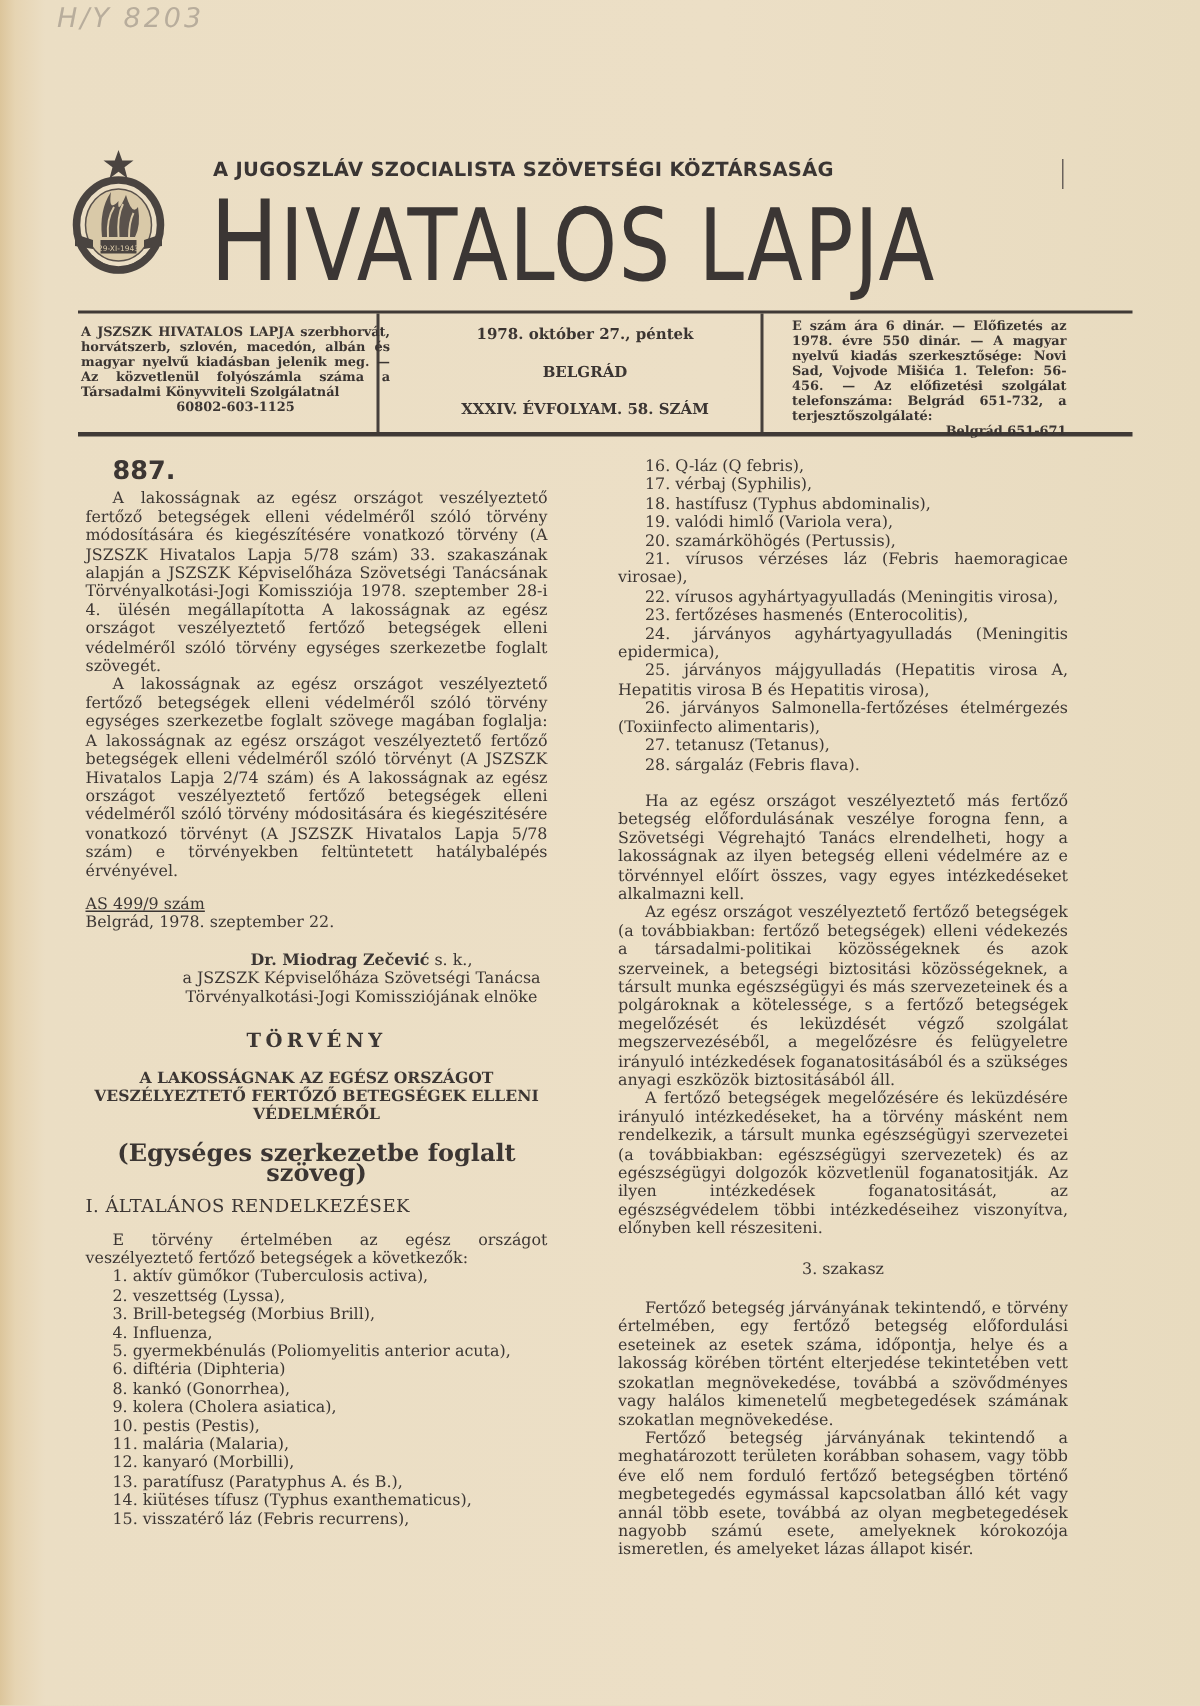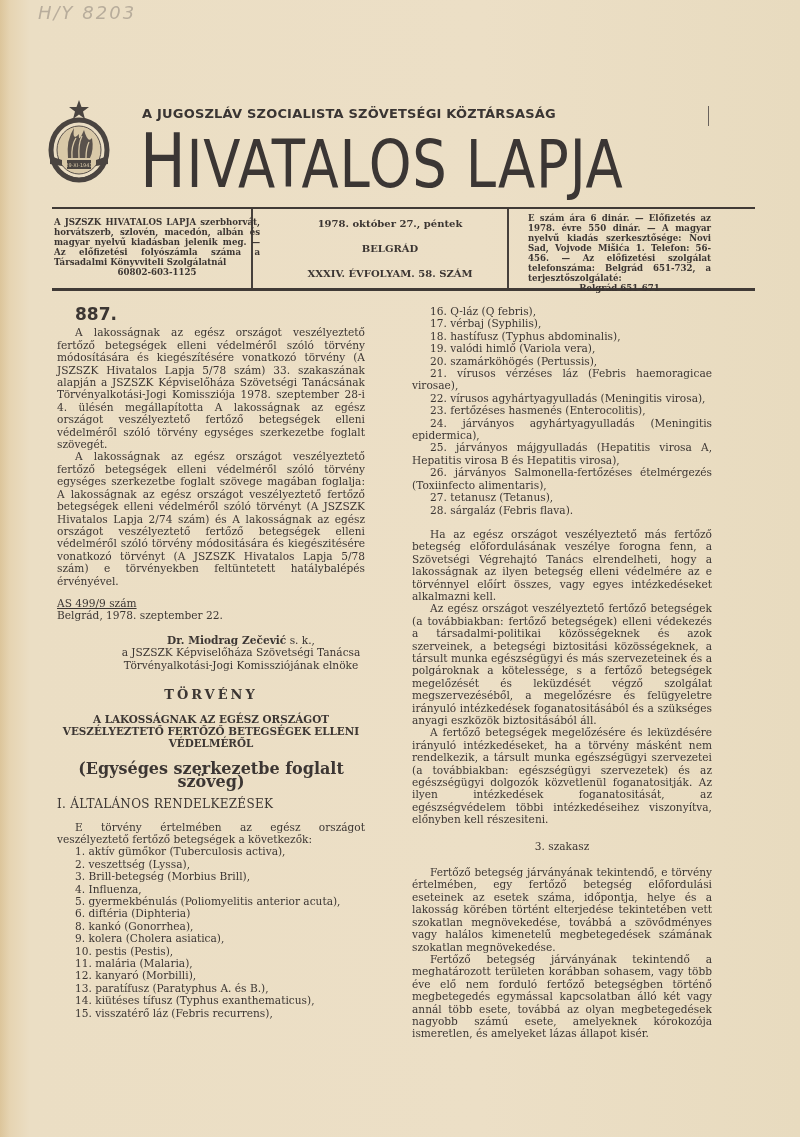--- a/index.html
+++ b/index.html
@@ -52,21 +52,21 @@
     .info-left .c { text-align: center; display:block; }
     .info-mid {
       position: absolute; left: 270px; top: 218px; width: 240px; text-align: center;
       font-weight: bold; font-size: 10px; color: #3b3532;
     }
     .info-mid div { margin-bottom: 14px; }
     .info-right {
       position: absolute; left: 528px; top: 213px; width: 183px;
       font-weight: bold; font-size: 8.6px; line-height: 10px; text-align: justify; color: #3b3532;
     }
-    .info-right .c { text-align: center; display:block; }
+    .info-right .c { text-align: right; display:block; }
     
     .col { position: absolute; font-size: 10.6px; line-height: 12.4px; color: #3c3633; }
     .col.left { left: 57px; top: 308px; width: 308px; }
     .col.right { left: 412px; top: 305px; width: 300px; }
     .docnum { font-family: "DejaVu Sans", sans-serif; font-weight: bold; font-size: 17px; margin: 0 0 6px 18px; }
     p { margin: 0; text-align: justify; text-indent: 18px; }
     .ref { margin-top: 10px; text-indent: 0; text-decoration: underline; }
     .sign { text-align: center; margin-top: 12px; padding-left: 60px; text-indent: 0; }
     .sign b { font-weight: bold; }
     .law-title { text-align:center; font-weight:bold; letter-spacing: 3px; font-size: 13px; margin: 18px 0 12px; }
@@ -101,21 +101,21 @@
   <div class="kicker">A JUGOSZLÁV SZOCIALISTA SZÖVETSÉGI KÖZTÁRSASÁG</div>
   <div class="kicker-bar"></div>
   <div class="title"><span class="cap">H</span><span>IVATALOS LAPJA</span></div>
 
   <div class="rule top"></div>
   <div class="vline" style="left:251px"></div>
   <div class="vline" style="left:507px"></div>
   <div class="rule bottom"></div>
 
   <div class="info-left">
-    <span>A JSZSZK HIVATALOS LAPJA szerbhorvát, horvátszerb, szlovén, macedón, albán és magyar nyelvű kiadásban jelenik meg. — Az előfizetési folyószámla száma a Társadalmi Könyvviteli Szolgálatnál</span>
+    <span>A JSZSZK HIVATALOS LAPJA szerbhorvát, horvátszerb, szlovén, macedón, albán és magyar nyelvű kiadásban jelenik meg. — Az közvetlenül folyószámla száma a Társadalmi Könyvviteli Szolgálatnál</span>
     <span class="c">60802-603-1125</span>
   </div>
 
   <div class="info-mid">
     <div>1978. október 27., péntek</div>
     <div>BELGRÁD</div>
     <div>XXXIV. ÉVFOLYAM. 58. SZÁM</div>
   </div>
 
   <div class="info-right">

